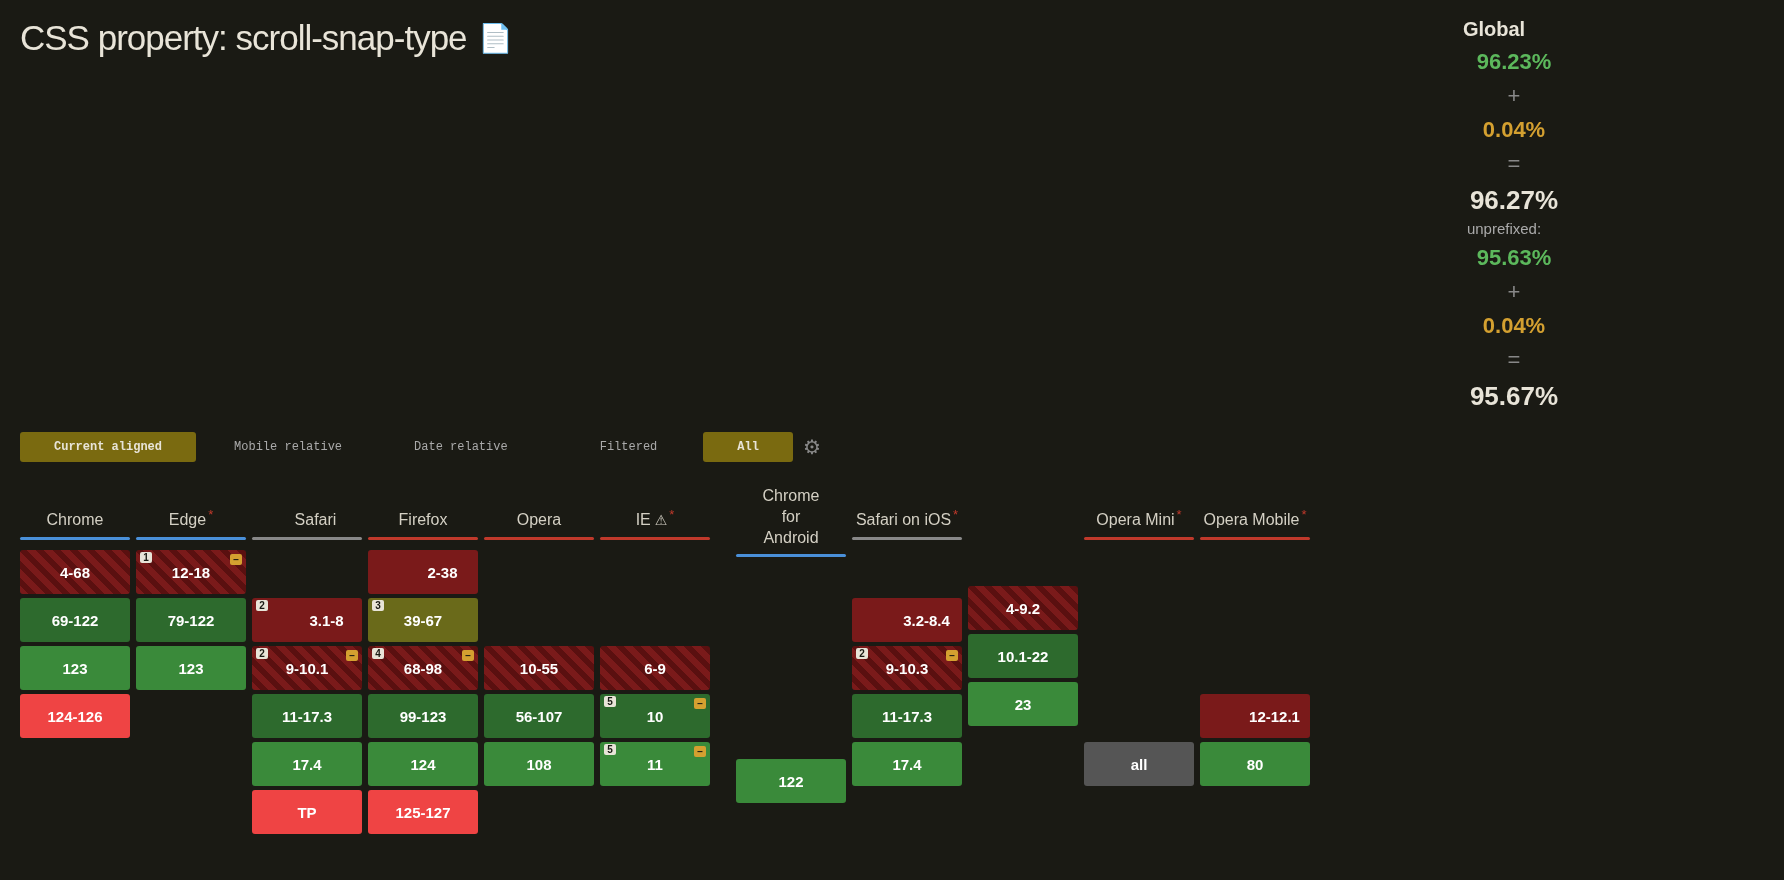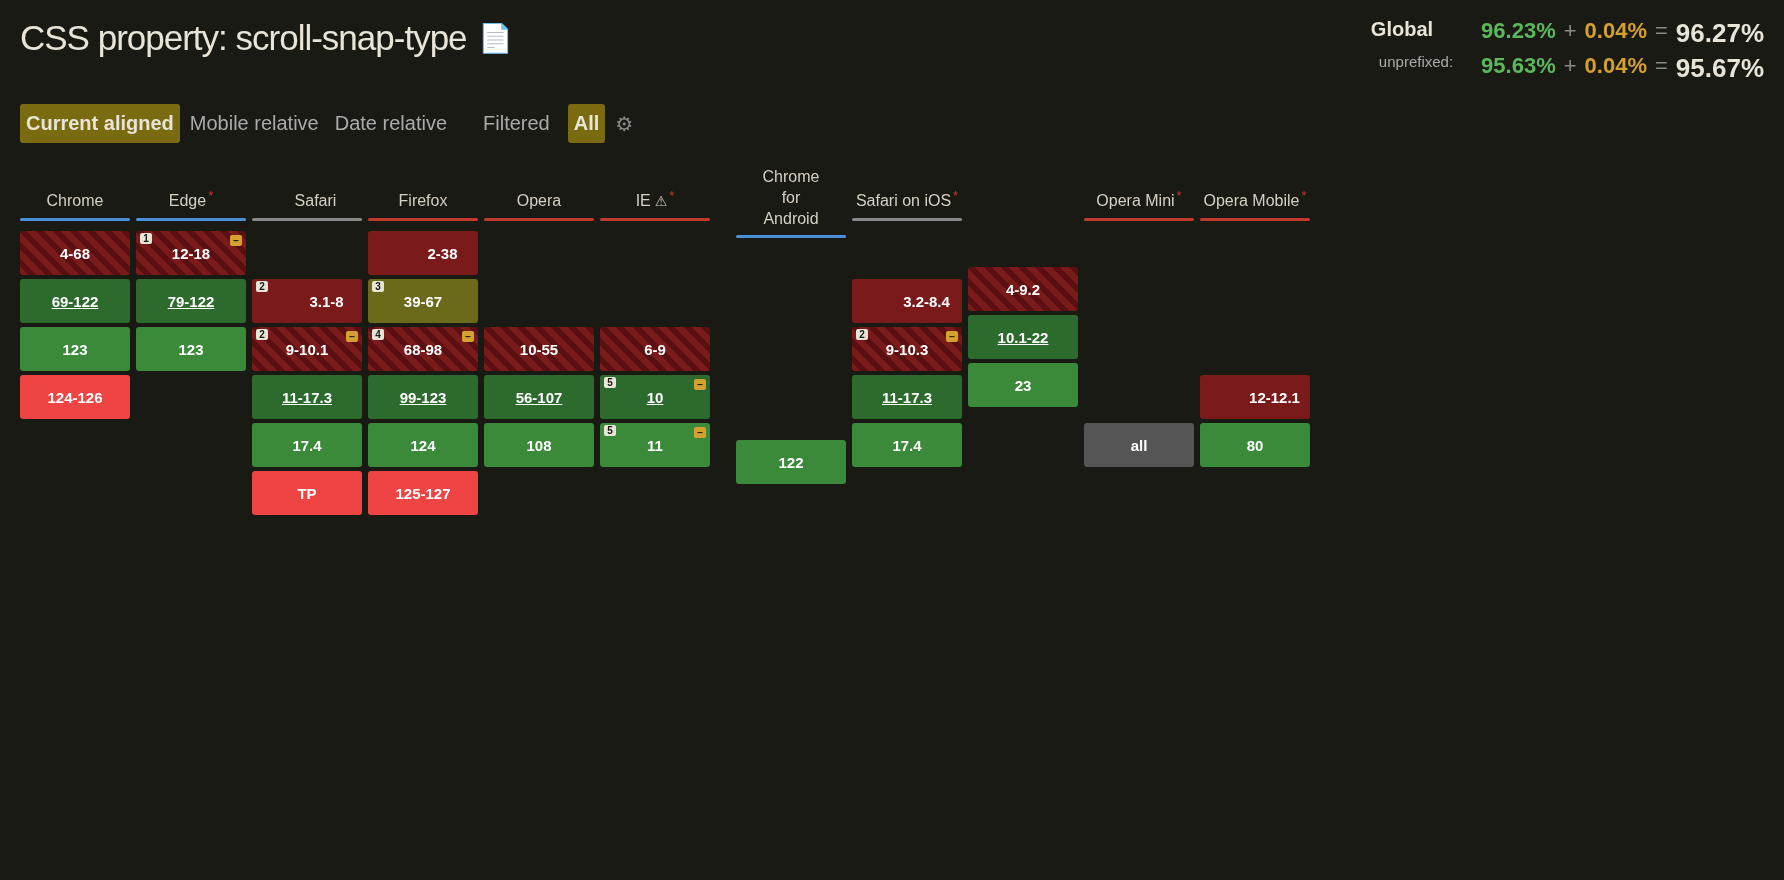--- a/index.html
+++ b/index.html
@@ -37,23 +37,24 @@
       color: #888;
       cursor: pointer;
     }
     .usage-panel {
       text-align: right;
       min-width: 500px;
     }
     .usage-row {
       display: flex;
       justify-content: flex-end;
-      align-items: flex-start;
+      align-items: center;
       gap: 8px;
       margin-bottom: 4px;
+      flex-direction: column;
     }
     .usage-row-label {
       color: #aaa;
       font-size: 16px;
       margin-right: 8px;
     }
     .usage-green { color: #5cb85c; font-size: 22px; font-weight: bold; }
     .usage-orange { color: #d4a030; font-size: 22px; font-weight: bold; }
     .usage-total { color: #e8e4d8; font-size: 26px; font-weight: bold; }
     .usage-plus { color: #888; font-size: 22px; }
@@ -76,27 +77,28 @@
     .question-mark { color: #888; cursor: pointer; font-size: 16px; }
 
     
     .tabs-row {
       display: flex;
       align-items: center;
       gap: 4px;
       margin-bottom: 24px;
     }
     .tab {
-      padding: 8px 6px;
+      padding: 8px 34px;
       border-radius: 3px;
       cursor: pointer;
-      font-size: 20px;
+      font-size: 12px;
       color: #aaa;
       border: none;
       background: transparent;
+      font-family: Liberation Mono, monospace;
     }
     .tab.active {
       background: #7a6a10;
       color: #e8e4d8;
       font-weight: bold;
     }
     .tab.all-tab {
       background: #7a6a10;
       color: #e8e4d8;
       font-weight: bold;
@@ -163,21 +165,21 @@
     .cell.dark-red { background: #7a1a1a; padding-left: 43px; }
     .cell.striped-red {
       background: repeating-linear-gradient(
         45deg,
         #7a1a1a,
         #7a1a1a 6px,
         #5a1010 6px,
         #5a1010 12px
       );
     }
-    .cell.green-dark { background: #2d6a2d; text-decoration: underline; }
+    .cell.green-dark { background: #2d6a2d; }
     .cell.green-mid { background: #3a8a3a; }
     .cell.green-bright { background: #ef4444; }
     .cell.gray-cell { background: #555; }
     .cell.olive { background: #6a6a1a; }
 
     .cell-badge {
       position: absolute;
       top: 2px;
       left: 4px;
       background: #e8e4d8;

